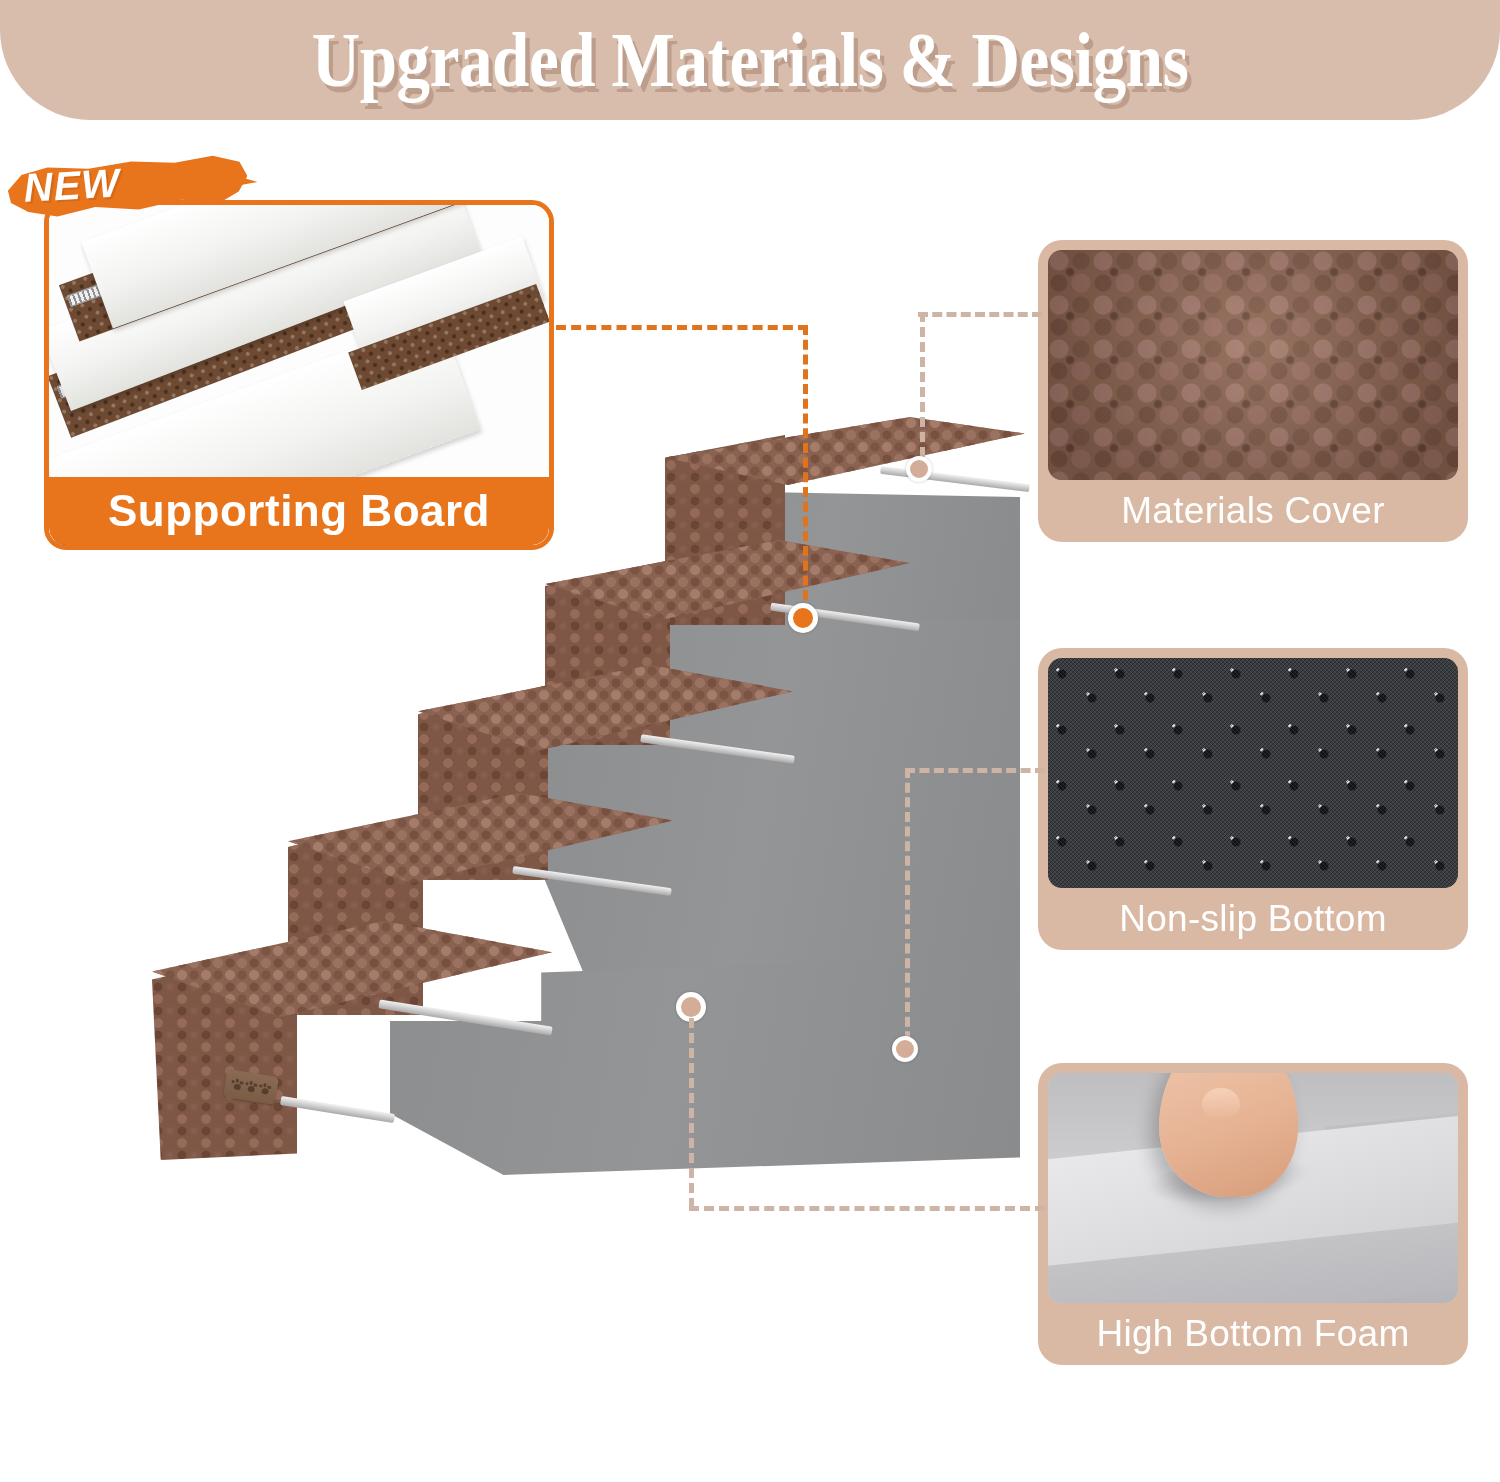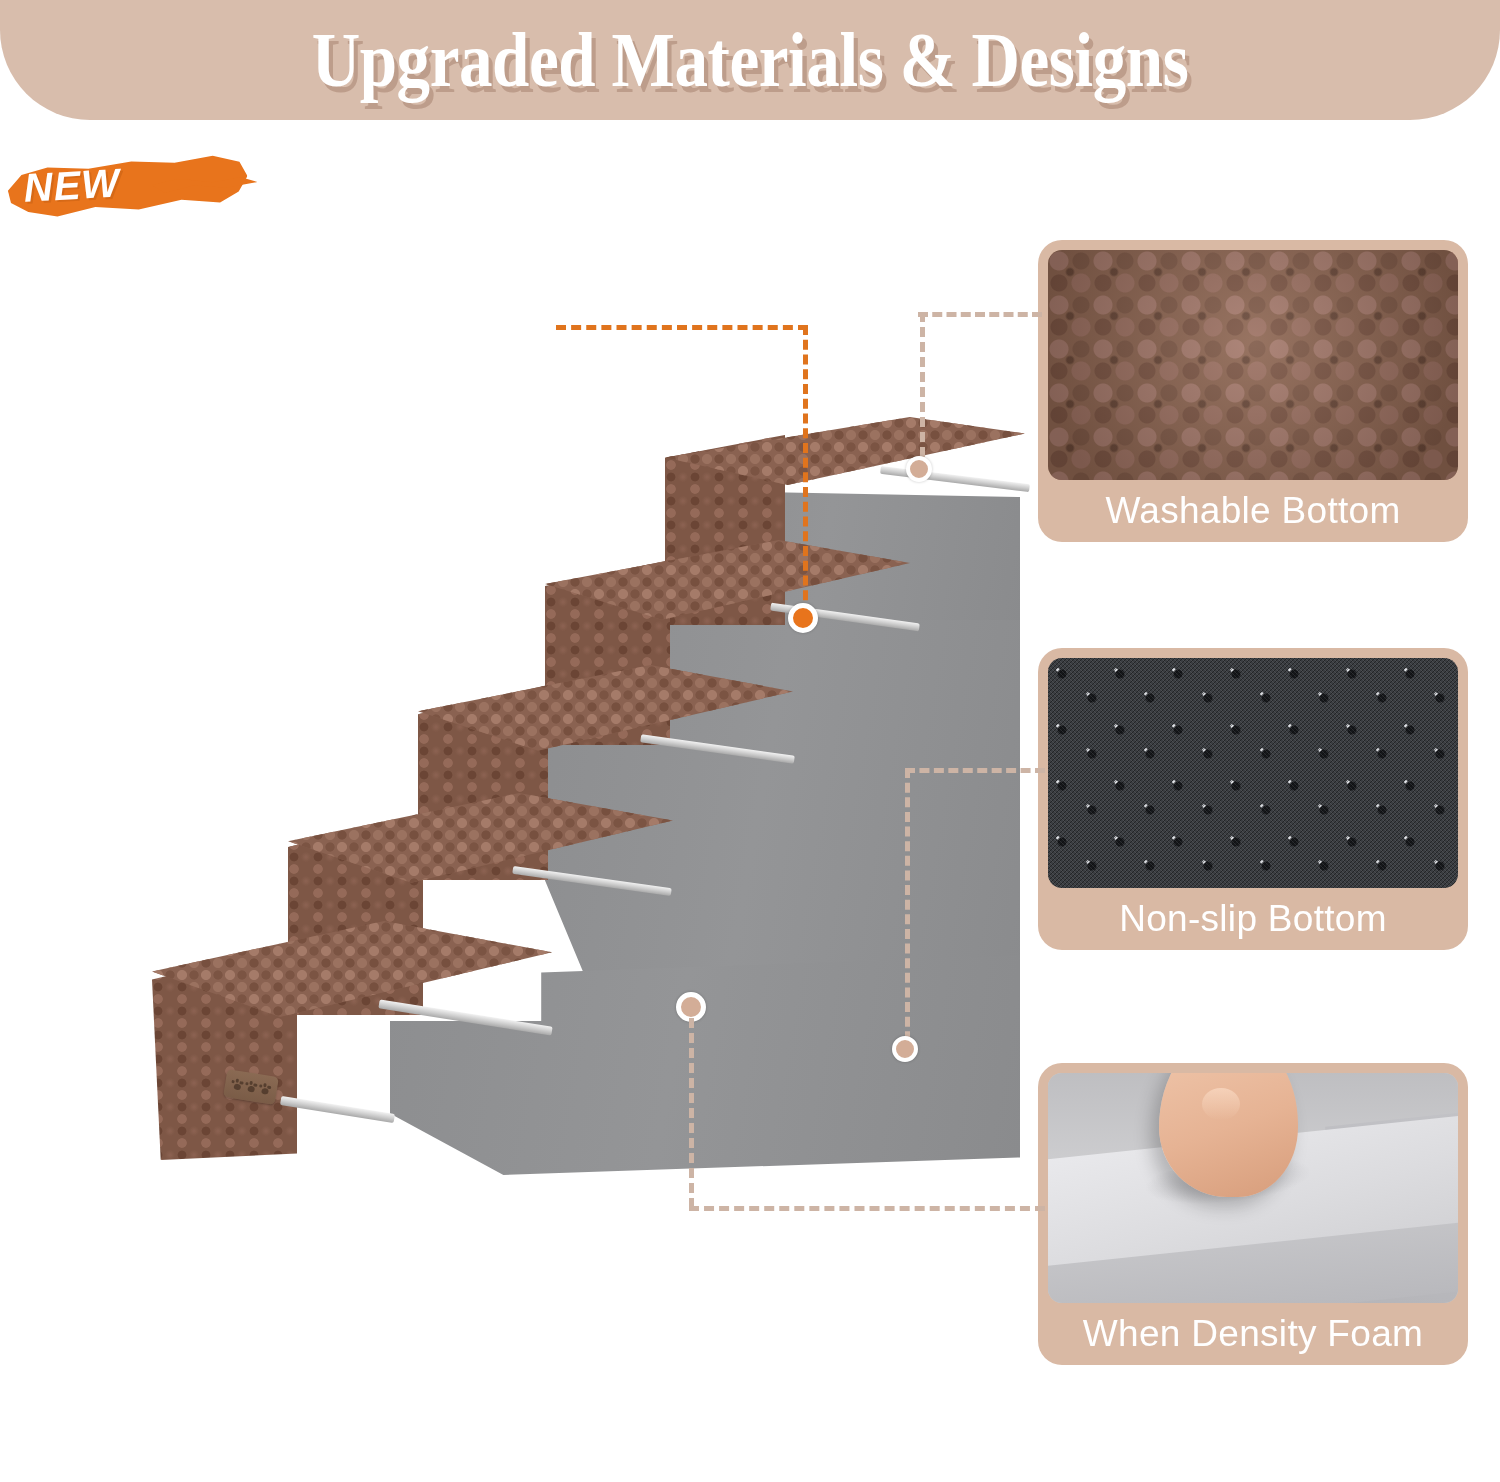--- a/index.html
+++ b/index.html
@@ -293,33 +293,55 @@
   }
 </style>
 </head>
 <body>
 
 <div id="stage">
 
   <div class="header-banner"></div>
   <div class="header-title">Upgraded Materials &amp; Designs</div>
 
+  <div class="sb-panel">
+    <div class="sb-photo">
+
+      <div class="fabric-strip" style="left:-10px; top:236px; width:330px; height:56px; transform:rotate(-20deg);"></div>
+      <div class="zipper" style="left:-10px; top:246px; width:330px; height:12px; transform:rotate(-20deg);"></div>
+      <div class="board" style="left:4px; top:180px; width:420px; height:120px; transform:rotate(-20deg);"></div>
+
+      <div class="fabric-strip" style="left:-4px; top:92px; width:430px; height:66px; transform:rotate(-21deg);"></div>
+      <div class="zipper" style="left:-4px; top:104px; width:430px; height:13px; transform:rotate(-21deg);"></div>
+      <div class="board" style="left:-8px; top:44px; width:440px; height:86px; transform:rotate(-21deg);"></div>
+
+      <div class="fabric-strip" style="left:6px; top:-2px; width:470px; height:60px; transform:rotate(-20deg);"></div>
+      <div class="zipper" style="left:6px; top:10px; width:470px; height:12px; transform:rotate(-20deg);"></div>
+      <div class="board" style="left:34px; top:-46px; width:470px; height:92px; transform:rotate(-20deg);"></div>
+
+      <div class="board" style="left:300px; top:62px; width:190px; height:66px; transform:rotate(-20deg);"></div>
+      <div class="fabric-strip" style="left:300px; top:112px; width:200px; height:40px; transform:rotate(-20deg);"></div>
+    </div>
+    <div class="sb-label">
+      <span>Supporting Board</span>
+    </div>
+  </div>
 
   <div class="new-badge">
     <div class="new-brush"></div>
     <div class="new-brush-tail"></div>
     <div class="new-text">NEW</div>
   </div>
 
   <div class="fpanel" id="panel-washable">
     <div class="media">
       <div class="tex-washable"></div>
     </div>
     <div class="flabel">
-      <span>Washable Bottom</span>
+      <span>Materials Cover</span>
     </div>
   </div>
 
   <div class="fpanel" id="panel-nonslip">
     <div class="media">
       <div class="tex-nonslip"></div>
     </div>
     <div class="flabel">
       <span>Non-slip Bottom</span>
     </div>
@@ -332,21 +354,21 @@
         <div class="foam-slab-right"></div>
         <div class="foam-slab-side"></div>
         <div class="foam-slab-top"></div>
         <div class="foam-dent"></div>
         <div class="hand">
           <div class="hand-knuckles"></div>
         </div>
       </div>
     </div>
     <div class="flabel">
-      <span>When Density Foam</span>
+      <span>High Bottom Foam</span>
     </div>
   </div>
 
   <div id="product">
 
     <div class="side-panel" style="left:545px; top:95px; width:355px; height:140px; clip-path: polygon(0% 0%, 100% 5%, 100% 100%, 0% 100%);"></div>
     <div class="side-panel" style="left:425px; top:225px; width:475px; height:420px;
                 clip-path: polygon(0% 18%, 25% 18%, 25% 0%, 100% 0%, 100% 97%, 14% 100%, 0% 62%);
                 border-bottom-right-radius:14px;"></div>
     <div class="side-panel" style="left:270px; top:560px; width:630px; height:220px;

